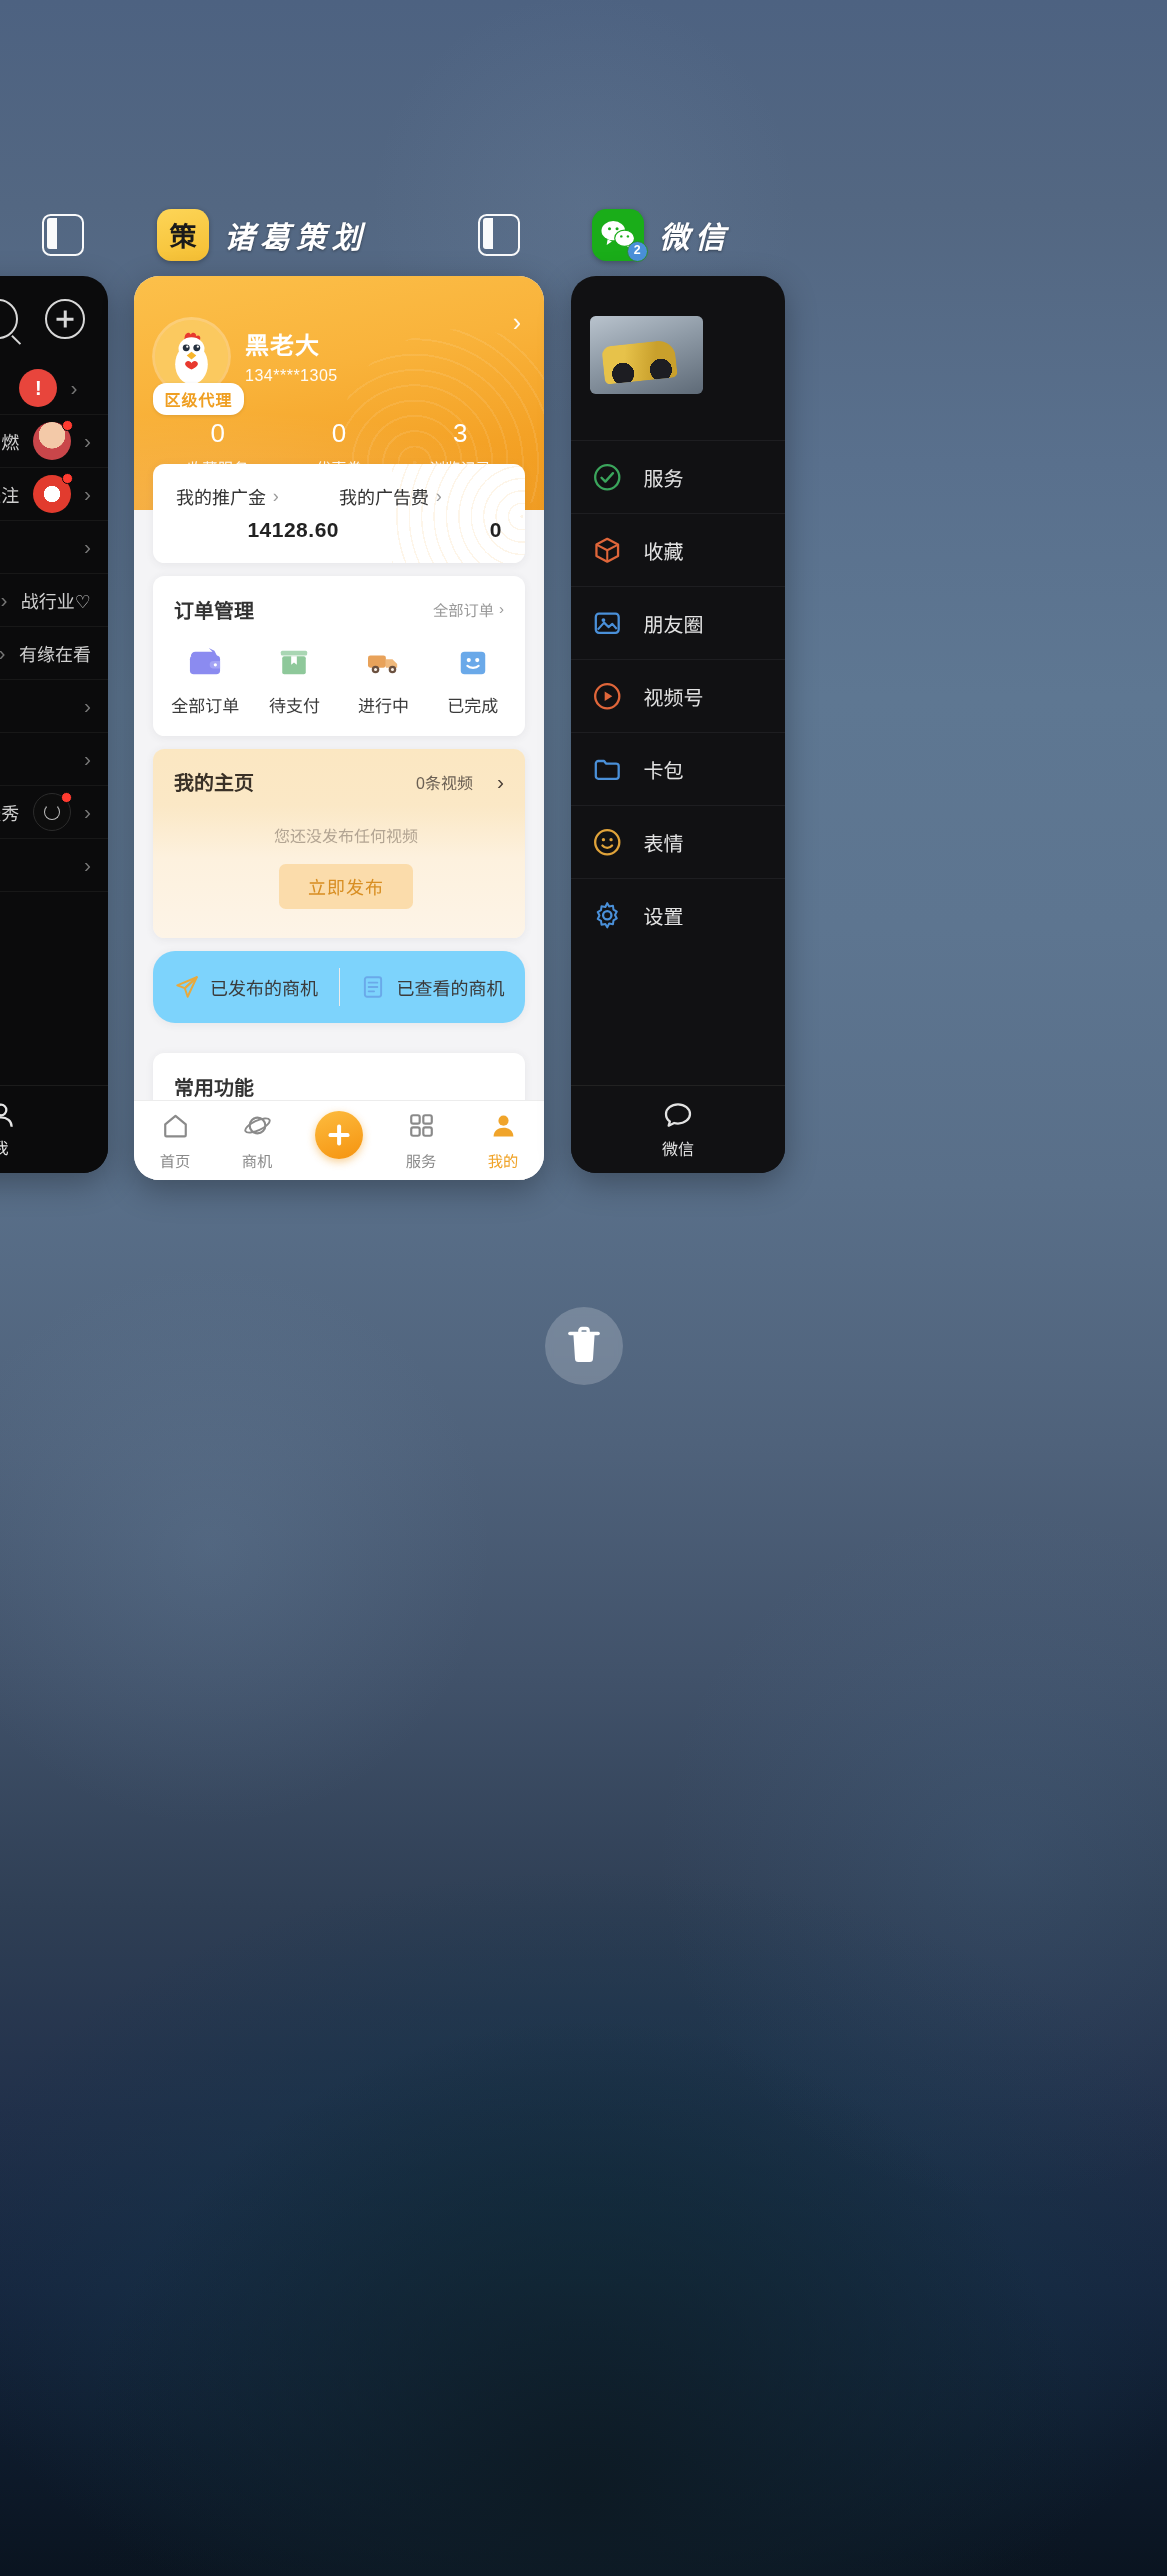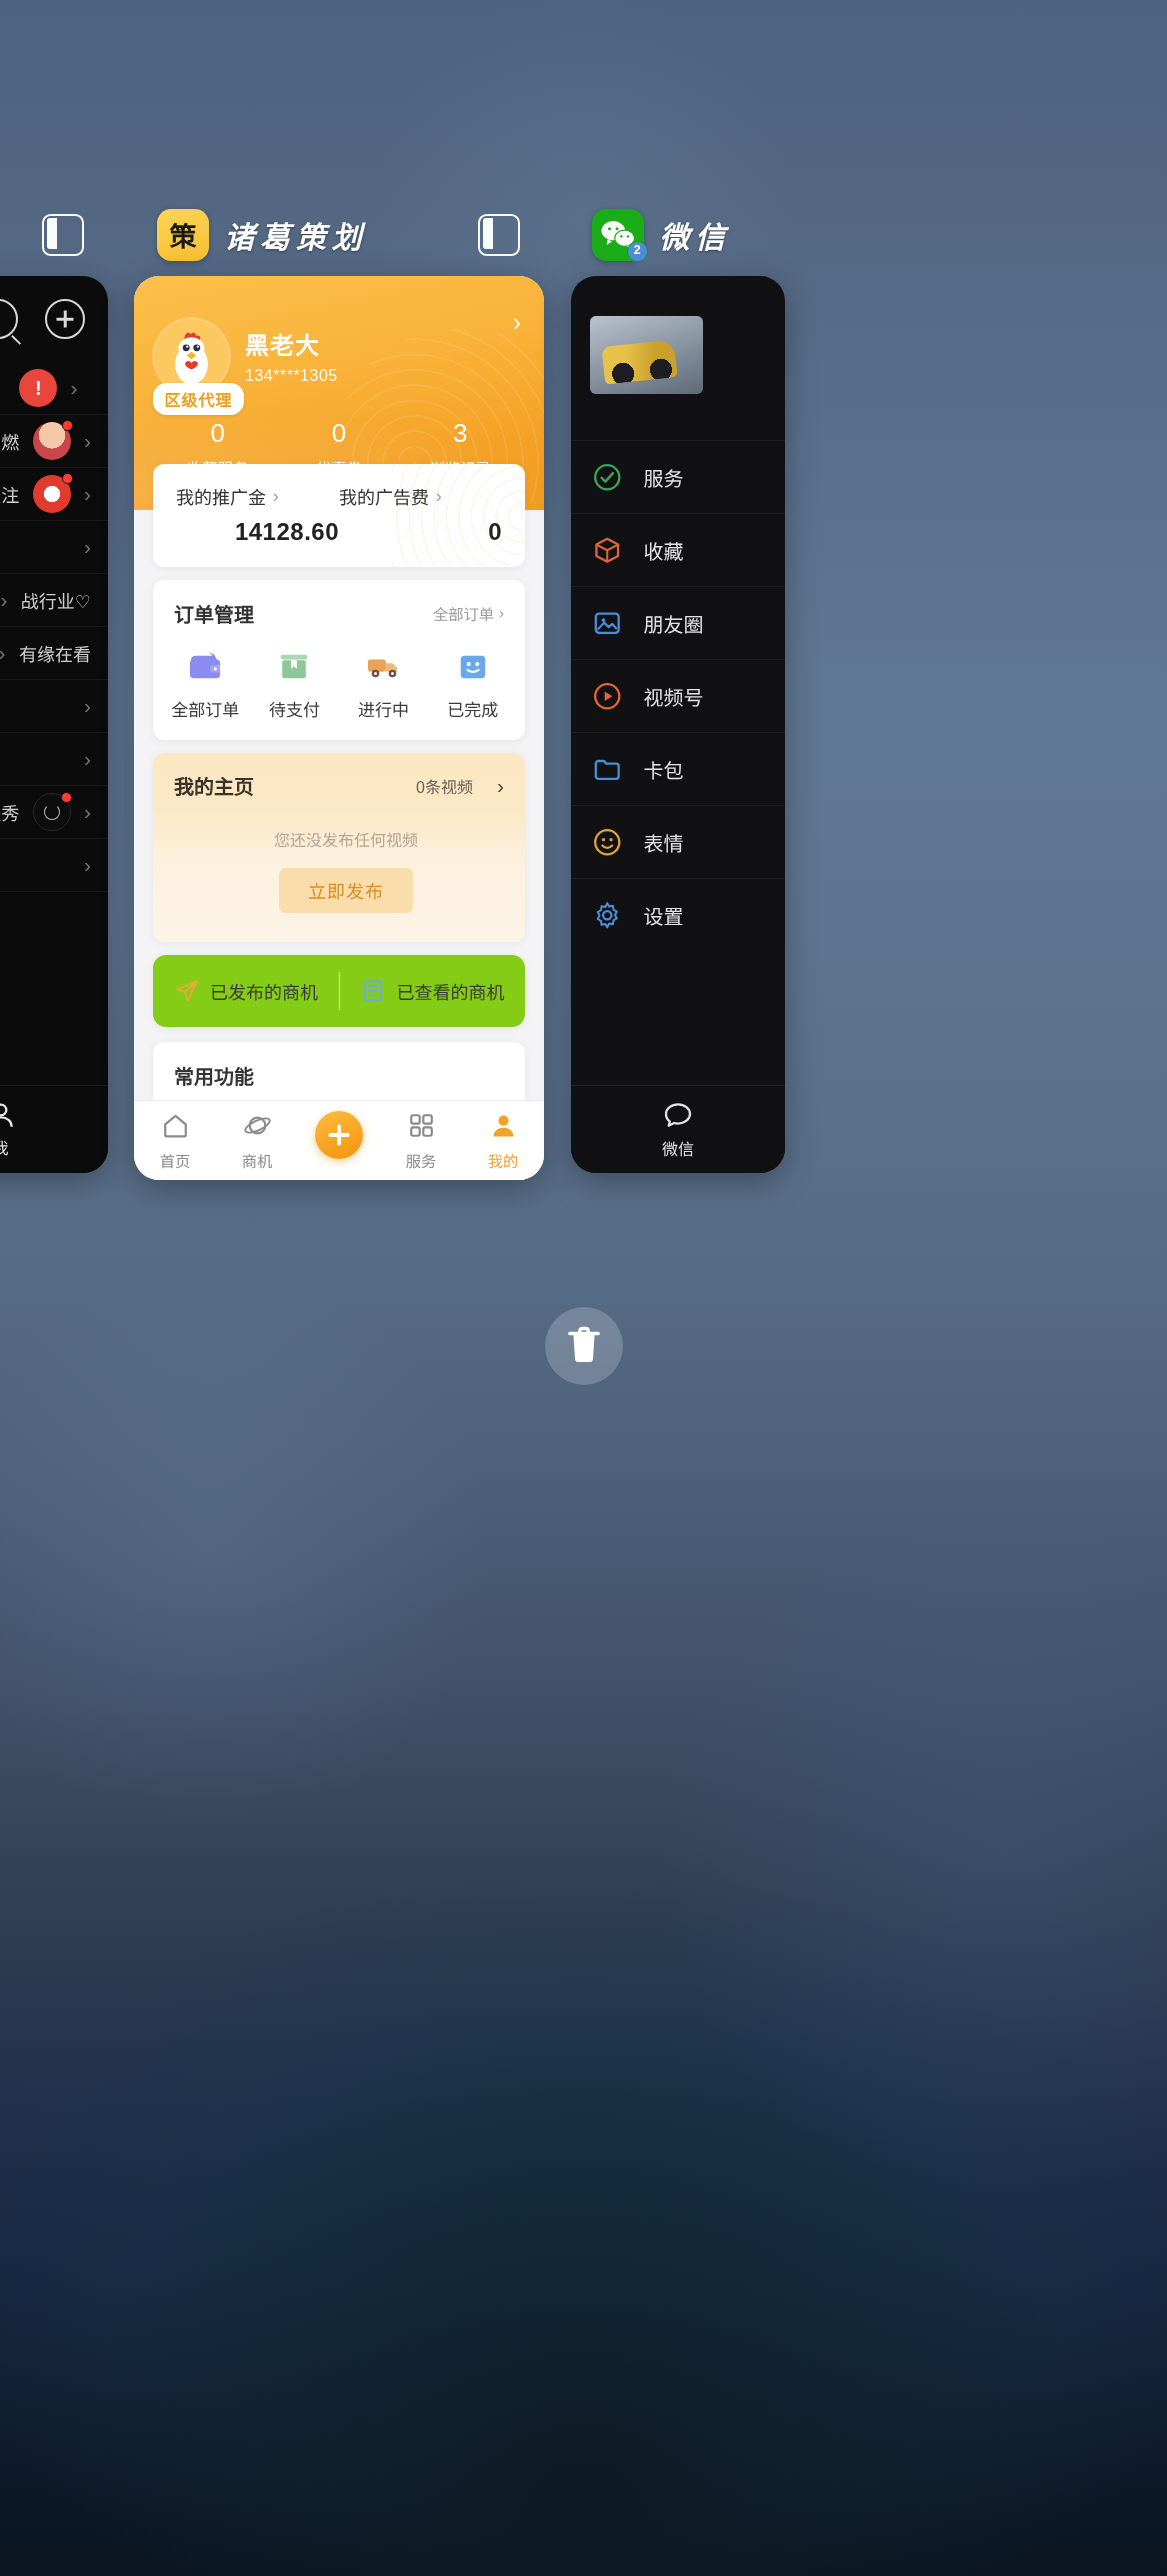--- a/index.html
+++ b/index.html
@@ -214,21 +214,21 @@
   }
   .wallet::after{
     content:""; position:absolute; right:-29px; top:-19px; width:162px;height:143px;
     background:repeating-radial-gradient(circle at 80% 50%, rgba(240,160,40,.10) 0 1.4px, rgba(255,255,255,0) 1.4px 12.4px);
     pointer-events:none;
   }
   .wallet-grid{ display:flex; position:relative; z-index:2;text-align:right; }
   .wcol{ flex:1; }
   .wlabel{ font-size:18px; color:#333; display:flex; align-items:center; gap:6.7px; }
   .wlabel .chev{ color:#9a9a9a; font-size:18px; }
-  .wvalue{ font-size:24px; color:#222; font-weight:bold; margin-top:8.6px; letter-spacing:0.5px; }
+  .wvalue{ font-size:21px; color:#222; font-weight:bold; margin-top:8.6px; letter-spacing:0.5px; }
 
   
   .ohead{ display:flex; align-items:center; padding:19px 21px 3.8px 21px; }
   .ohead .t{ font-size:20px;color:#333;font-weight:600; }
   .ohead .all{ margin-left:auto; font-size:15.3px;color:#9a9a9a;display:flex;align-items:center;gap:4.8px; }
   .ogrid{ display:flex; padding:13.4px 7.6px 19px 7.6px; }
   .ocell{ flex:1; text-align:center; }
   .ocell .ic{ height:42px; display:flex;align-items:center;justify-content:center; }
   .ocell .lb{ font-size:17px;color:#3b3b3b;margin-top:8.6px; }
 
@@ -244,21 +244,21 @@
   .hphead .r .chev{ font-size:21px;color:#4a4038; }
   .hpbody{ padding:13.4px 0 29px 0; text-align:center;margin-left:14px; }
   .hpempty{ font-size:16px;color:#b3a593; }
   .hpbtn{
     display:inline-block;margin-top:17px;
     background:#fbdcab; color:#d88e22; font-size:18px;
     padding:9.5px 29px; border-radius:6.7px; letter-spacing:1px;
   }
 
   
-  .twocard{ display:flex; margin:0 19px 15px 19px; background:#84cc16; border-radius:13px;
+  .twocard{ display:flex; margin:0 19px 30px 19px; background:#7dd3fc; border-radius:22px;
     box-shadow:0 1.9px 8.6px rgba(60,60,70,.07); }
   .tcell{ flex:1;display:flex;align-items:center;justify-content:center;gap:10.5px;
     padding:23px 0; font-size:18px;color:#3b3b3b; }
   .tdiv{ width:1px;background:#ececec;margin:17px 0; }
 
   
   .cfhead{ padding:19px 21px 5.7px 21px;font-size:20px;color:#333;font-weight:600; }
   .cfgrid{ display:flex; padding:11.4px 5.7px 21px 5.7px; }
   .cfcell{ flex:1;text-align:center;padding:0 1.9px; }
   .cfcell .ic{ height:42px;display:flex;align-items:center;justify-content:center; }

